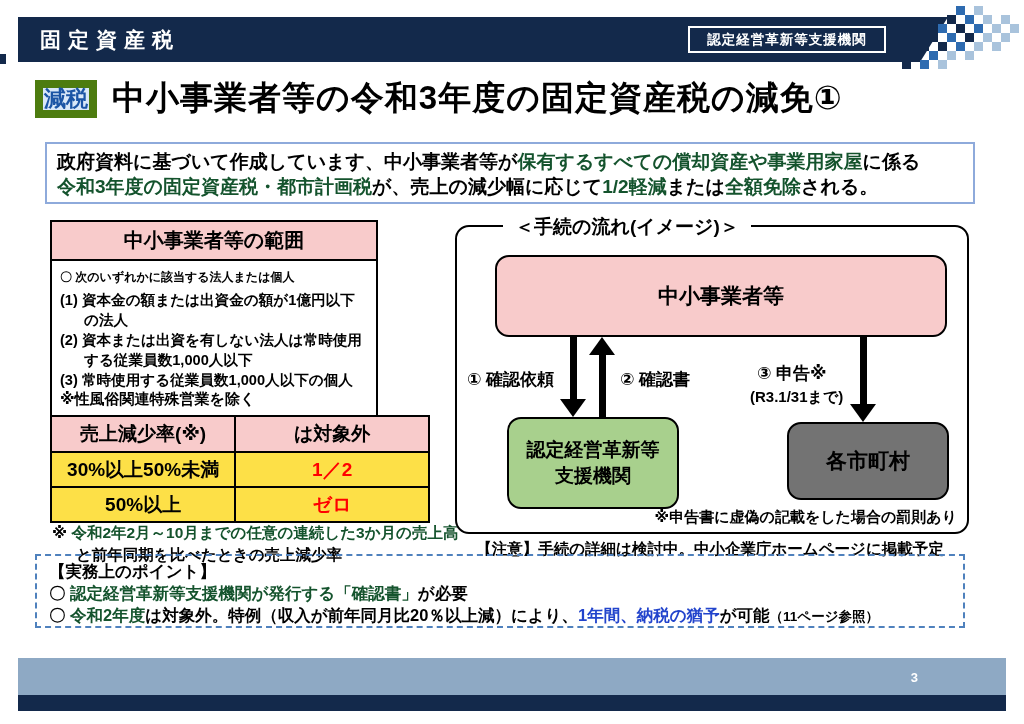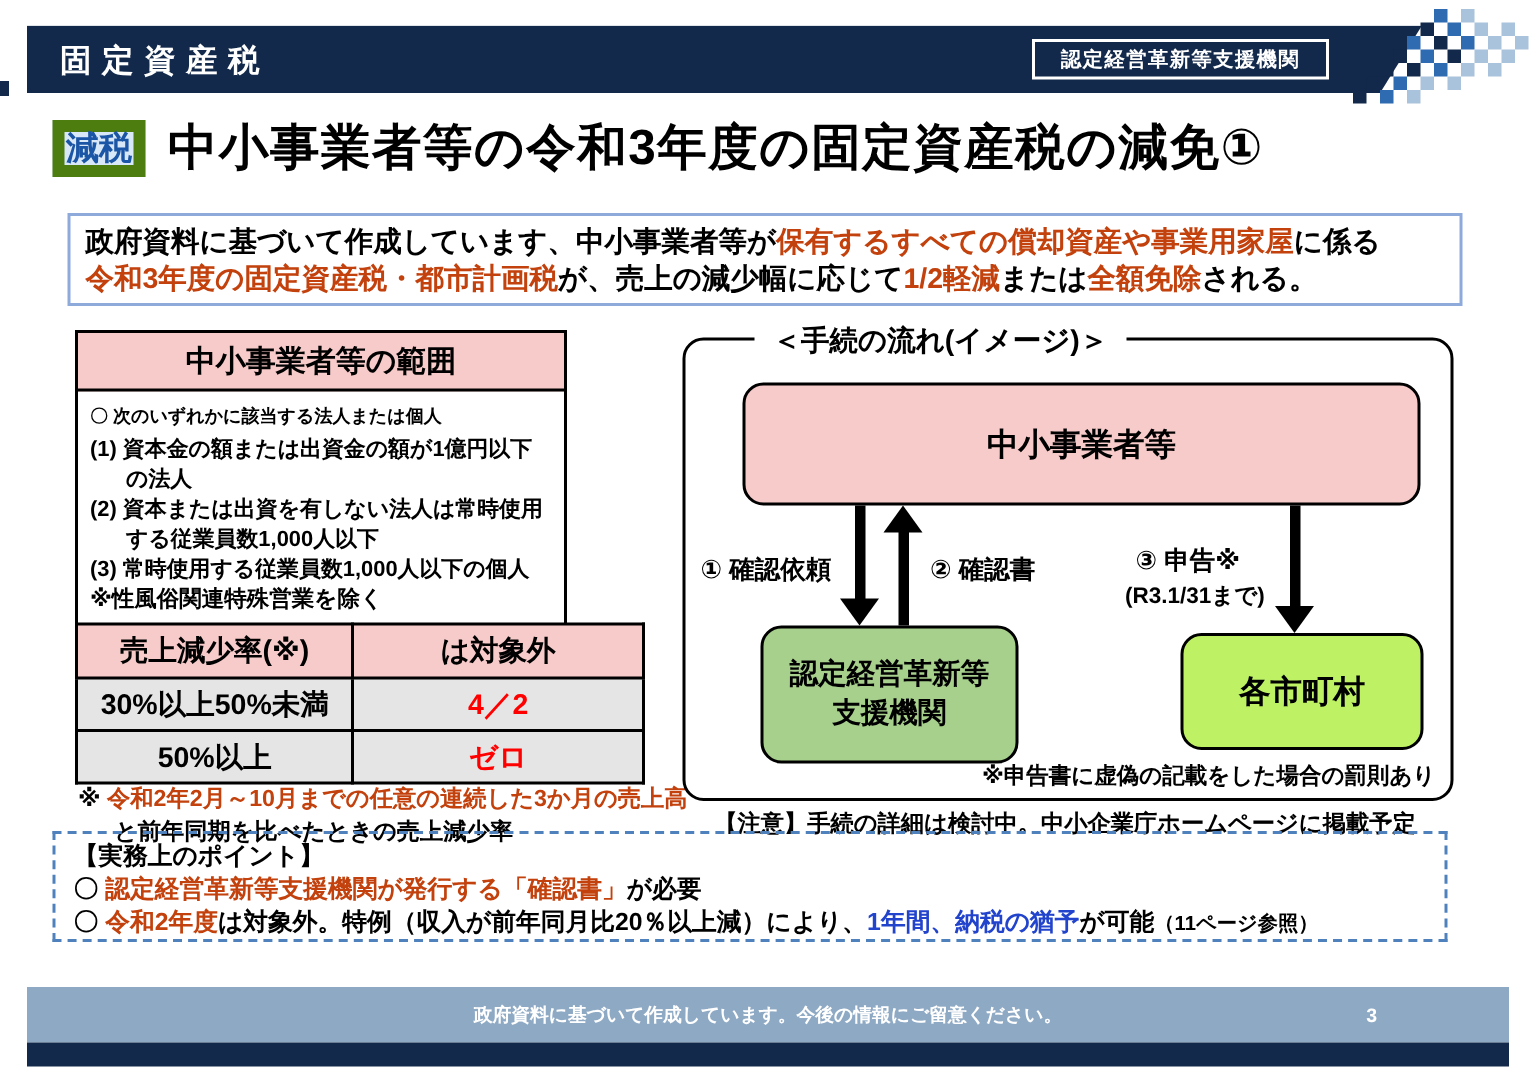--- a/index.html
+++ b/index.html
@@ -22,53 +22,53 @@
   
   .tag{position:absolute;left:35px;top:80px;width:62px;height:38px;background:#d9e8f8;
        border:8px solid #4d7c0f;box-sizing:border-box;color:#1b55a5;font-size:22px;font-weight:700;
        display:flex;align-items:center;justify-content:center;}
   .page-title{position:absolute;left:112px;top:76px;font-size:33px;font-weight:700;
               letter-spacing:1px;white-space:nowrap;}
 
   
   .intro-box{position:absolute;left:45px;top:142px;width:930px;height:62px;border:2px solid #8eaadb;
              box-sizing:border-box;padding:5px 10px;font-size:19px;font-weight:700;line-height:25px;}
-  .t-red{color:#c2410c}.t-blue{color:#2244cc}.t-small{font-size:13.5px}
+  .t-red{color:#14532d}.t-blue{color:#2244cc}.t-small{font-size:13.5px}
 
   
   .scope-box{position:absolute;left:50px;top:220px;width:328px;box-sizing:border-box;
              border:2px solid #000;background:#fff;}
   .scope-header{background:#f8cbcb;border-bottom:2px solid #000;text-align:center;
                 font-size:20px;font-weight:700;padding:5px 0;}
   .scope-body{padding:8px 8px 10px;font-weight:700;}
   .scope-lead{font-size:12px;margin-bottom:4px;white-space:nowrap;}
   .scope-item{font-size:14.6px;padding-left:24px;text-indent:-24px;line-height:20px;}
   .scope-note{font-size:15px;margin-top:0;}
 
   
   .red-table{position:absolute;left:50px;top:415px;width:380px;border-collapse:collapse;}
   .red-table th,.red-table td{border:2px solid #000;font-weight:700;text-align:center;}
   .red-table th{background:#f8cbcb;font-size:19px;padding:4px 0;}
-  .red-table td{font-size:19px;padding:3.5px 0;background:#e5e5e5;}
+  .red-table td{font-size:19px;padding:3.5px 0;background:#fde047;}
   .red-table td.measure{color:#ff0000;}
   .col-rate{width:185px}.col-measure{width:195px}
 
   .table-note{position:absolute;left:52px;top:522px;width:396px;font-size:15.5px;font-weight:700;
               line-height:22px;padding-left:24px;text-indent:-24px;}
 
   
   .flow{position:absolute;left:455px;top:225px;width:510px;height:305px;border:2px solid #000;
         border-radius:14px;box-sizing:content-box;}
   .flow-title{position:absolute;top:-13px;left:46px;background:#fff;padding:0 12px;
               font-size:19px;font-weight:700;white-space:nowrap;}
   .node{position:absolute;border:2px solid #000;border-radius:14px;box-sizing:border-box;
         display:flex;align-items:center;justify-content:center;font-weight:700;text-align:center;}
   .node-sme{left:38px;top:28px;width:452px;height:82px;background:#f8cbcb;font-size:21px;}
   .node-support{left:50px;top:190px;width:172px;height:92px;background:#a8d08d;font-size:19px;line-height:26px;}
-  .node-muni{left:330px;top:195px;width:162px;height:78px;background:#bef264;font-size:21px;}
+  .node-muni{left:330px;top:195px;width:162px;height:78px;background:#737373;font-size:21px;}
   .shaft{position:absolute;width:7px;background:#000;}
   .head-down{position:absolute;width:0;height:0;border-left:13px solid transparent;
              border-right:13px solid transparent;border-top:18px solid #000;}
   .head-up{position:absolute;width:0;height:0;border-left:13px solid transparent;
            border-right:13px solid transparent;border-bottom:18px solid #000;}
   .flow-label{position:absolute;font-size:17px;font-weight:700;white-space:nowrap;}
   .flow-sublabel{position:absolute;font-size:15px;font-weight:700;white-space:nowrap;}
   .flow-note{position:absolute;right:10px;bottom:5px;font-size:15px;font-weight:700;white-space:nowrap;}
   .caution{position:absolute;left:455px;top:539px;width:510px;text-align:center;
            font-size:15.5px;font-weight:700;white-space:nowrap;}
@@ -146,21 +146,21 @@
   </div>
 
   <table class="red-table">
     <tbody>
         <tr>
       <th class="col-rate">売上減少率(※)</th>
       <th class="col-measure">は対象外</th>
     </tr>
     <tr>
       <td>30%以上50%未満</td>
-      <td class="measure">4／2</td>
+      <td class="measure">1／2</td>
     </tr>
     <tr>
       <td>50%以上</td>
       <td class="measure">ゼロ</td>
     </tr>
   </tbody>
     </table>
 
   <div class="table-note"><span>※ </span><span class="t-red">令和2年2月～10月までの任意の連続した3か月の売上高</span><span>と前年同期を比べたときの売上減少率</span></div>
 
@@ -192,18 +192,17 @@
 
   <div class="caution">【注意】手続の詳細は検討中。中小企業庁ホームページに掲載予定</div>
 
   <div class="points">
     <div>【実務上のポイント】</div>
     <div><span>〇 </span><span class="t-red">認定経営革新等支援機関が発行する「確認書」</span><span>が必要</span></div>
     <div><span>〇 </span><span class="t-red">令和2年度</span><span>は対象外。特例（収入が前年同月比20％以上減）により、</span><span class="t-blue">1年間、納税の猶予</span><span>が可能</span><span class="t-small">（11ページ参照）</span></div>
   </div>
 
   <div class="footer-bar">
-    <div class="footer-text">政府資料に基づいて作成しています。今後の情報にご留意ください。</div>
     <div class="footer-page">3</div>
   </div>
   <div class="footer-strip"></div>
 
 </div>
 
 </body></html>

